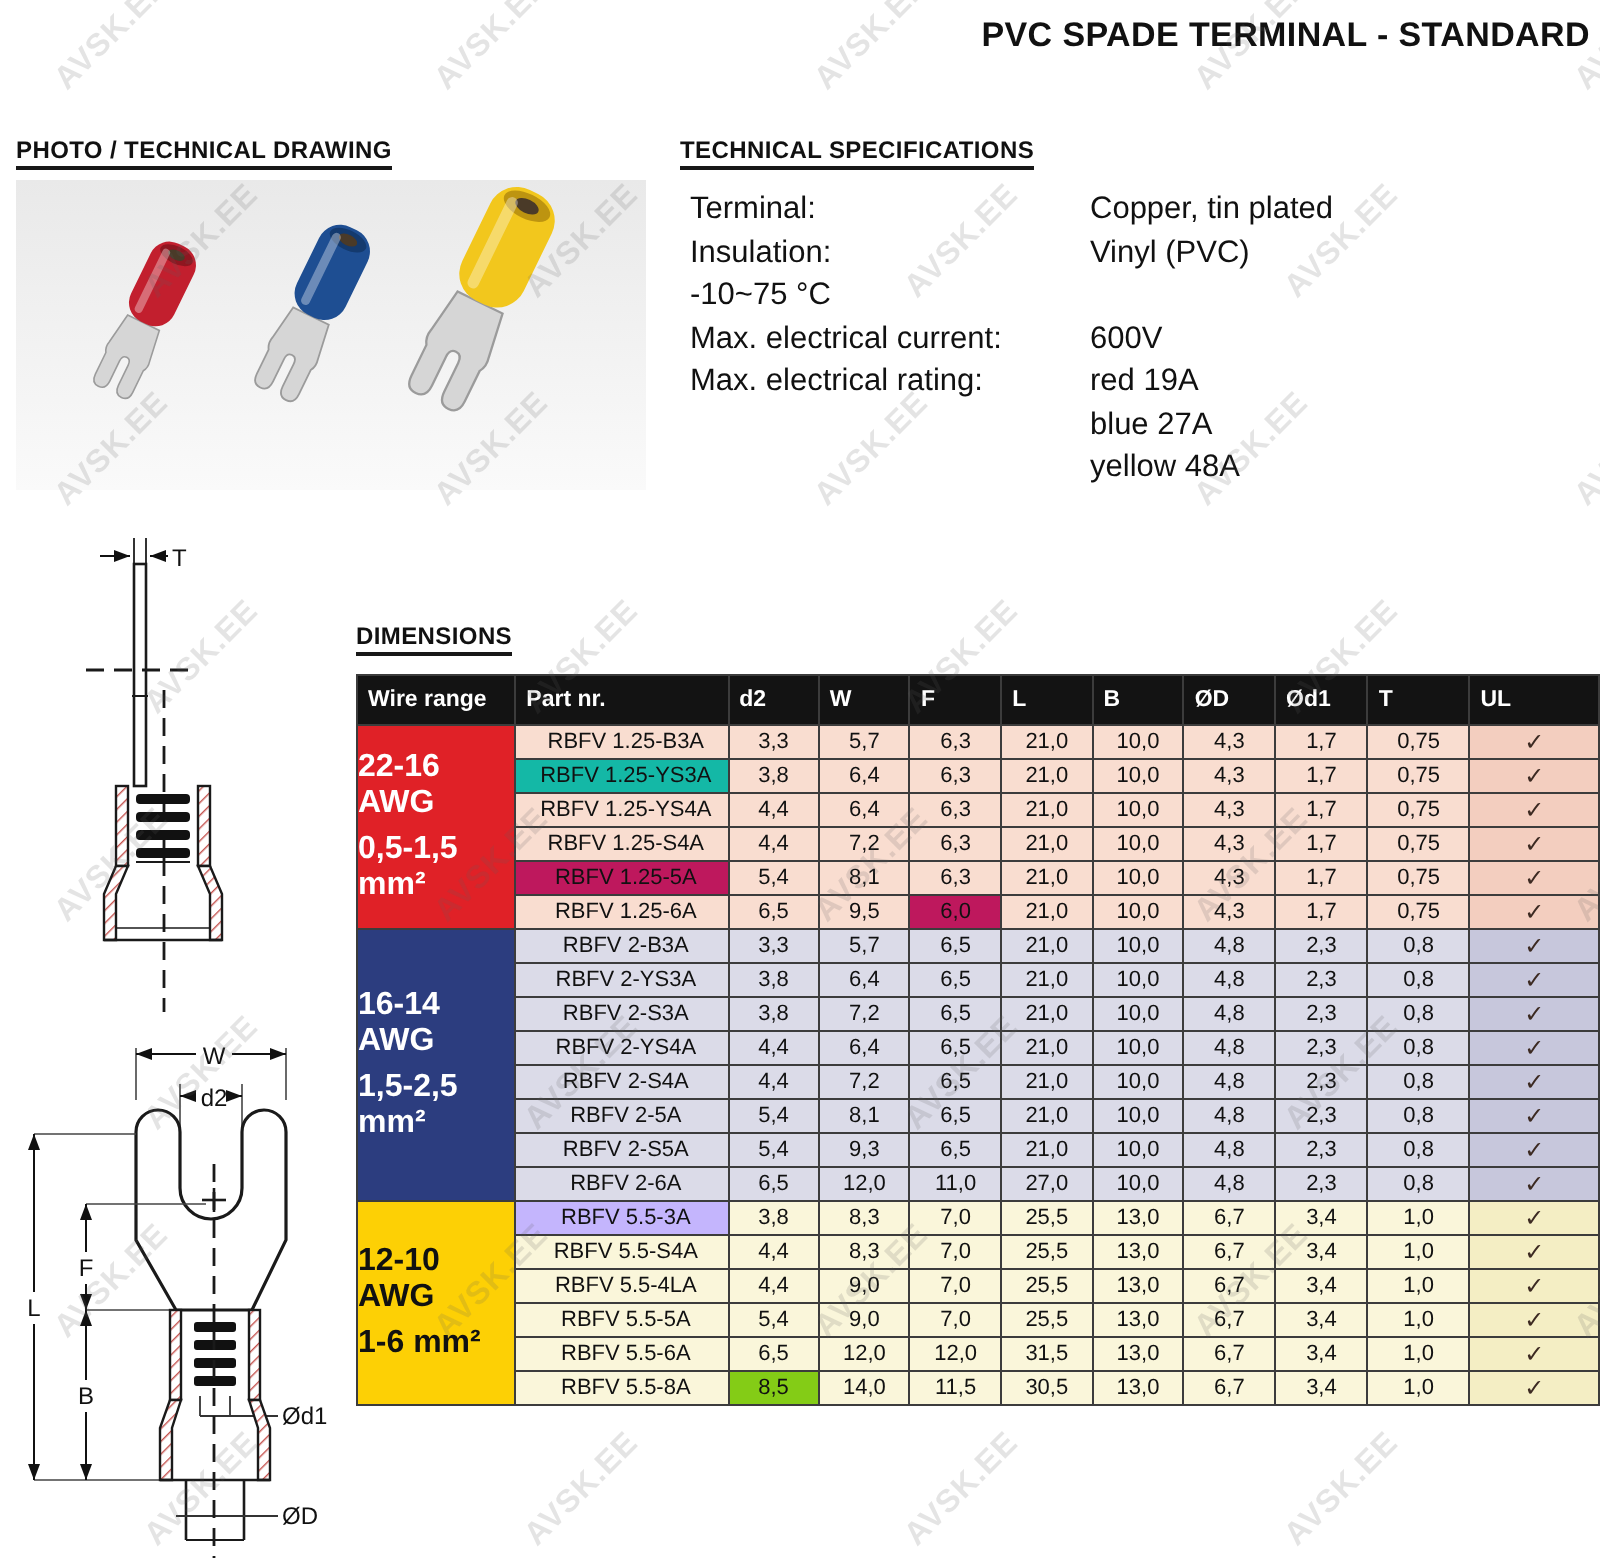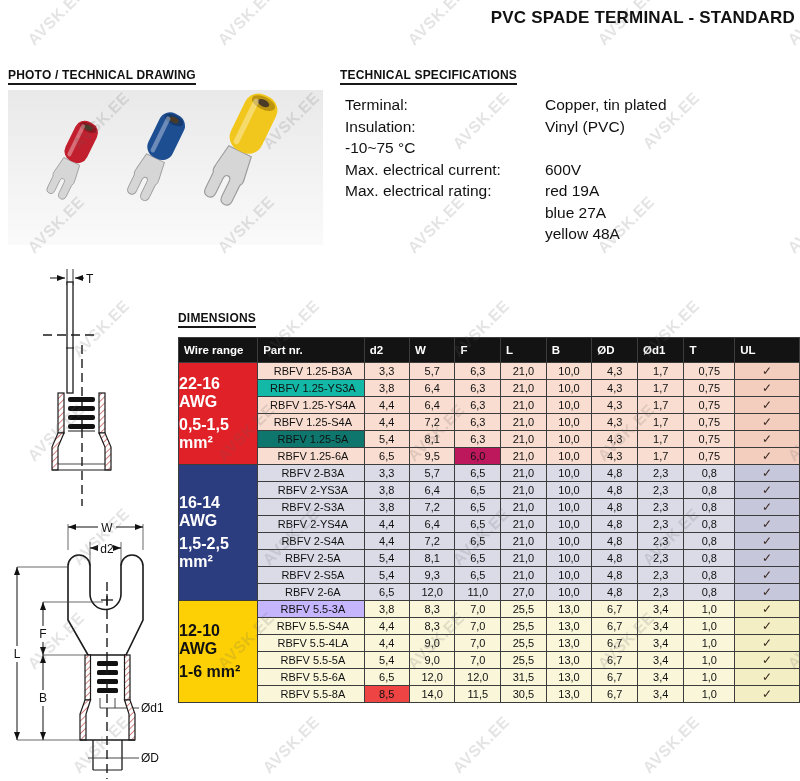--- a/index.html
+++ b/index.html
@@ -307,21 +307,21 @@
           <td class="num-cell" style="background: rgb(249, 221, 208);">7,2</td>
           <td class="num-cell" style="background: rgb(249, 221, 208);">6,3</td>
           <td class="num-cell" style="background: rgb(249, 221, 208);">21,0</td>
           <td class="num-cell" style="background: rgb(249, 221, 208);">10,0</td>
           <td class="num-cell" style="background: rgb(249, 221, 208);">4,3</td>
           <td class="num-cell" style="background: rgb(249, 221, 208);">1,7</td>
           <td class="num-cell" style="background: rgb(249, 221, 208);">0,75</td>
           <td class="ul-cell" style="background: rgb(243, 206, 191);">✓</td>
         </tr>
         <tr>
-          <td class="part-cell" style="background: #0f766e;">RBFV 1.25-5A</td>
+          <td class="part-cell" style="background: #be185d;">RBFV 1.25-5A</td>
           <td class="num-cell" style="background: rgb(249, 221, 208);">5,4</td>
           <td class="num-cell" style="background: rgb(249, 221, 208);">8,1</td>
           <td class="num-cell" style="background: rgb(249, 221, 208);">6,3</td>
           <td class="num-cell" style="background: rgb(249, 221, 208);">21,0</td>
           <td class="num-cell" style="background: rgb(249, 221, 208);">10,0</td>
           <td class="num-cell" style="background: rgb(249, 221, 208);">4,3</td>
           <td class="num-cell" style="background: rgb(249, 221, 208);">1,7</td>
           <td class="num-cell" style="background: rgb(249, 221, 208);">0,75</td>
           <td class="ul-cell" style="background: rgb(243, 206, 191);">✓</td>
         </tr>
@@ -496,21 +496,21 @@
           <td class="num-cell" style="background: rgb(250, 246, 218);">12,0</td>
           <td class="num-cell" style="background: rgb(250, 246, 218);">31,5</td>
           <td class="num-cell" style="background: rgb(250, 246, 218);">13,0</td>
           <td class="num-cell" style="background: rgb(250, 246, 218);">6,7</td>
           <td class="num-cell" style="background: rgb(250, 246, 218);">3,4</td>
           <td class="num-cell" style="background: rgb(250, 246, 218);">1,0</td>
           <td class="ul-cell" style="background: rgb(244, 238, 196);">✓</td>
         </tr>
         <tr>
           <td class="part-cell" style="background: rgb(250, 246, 218);">RBFV 5.5-8A</td>
-          <td class="num-cell" style="background: #ef4444;">8,5</td>
+          <td class="num-cell" style="background: #84cc16;">8,5</td>
           <td class="num-cell" style="background: rgb(250, 246, 218);">14,0</td>
           <td class="num-cell" style="background: rgb(250, 246, 218);">11,5</td>
           <td class="num-cell" style="background: rgb(250, 246, 218);">30,5</td>
           <td class="num-cell" style="background: rgb(250, 246, 218);">13,0</td>
           <td class="num-cell" style="background: rgb(250, 246, 218);">6,7</td>
           <td class="num-cell" style="background: rgb(250, 246, 218);">3,4</td>
           <td class="num-cell" style="background: rgb(250, 246, 218);">1,0</td>
           <td class="ul-cell" style="background: rgb(244, 238, 196);">✓</td>
         </tr>
       </tbody>

